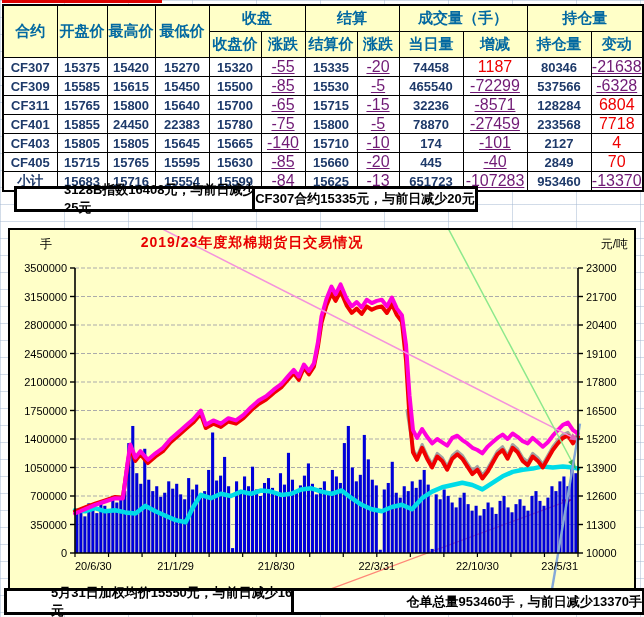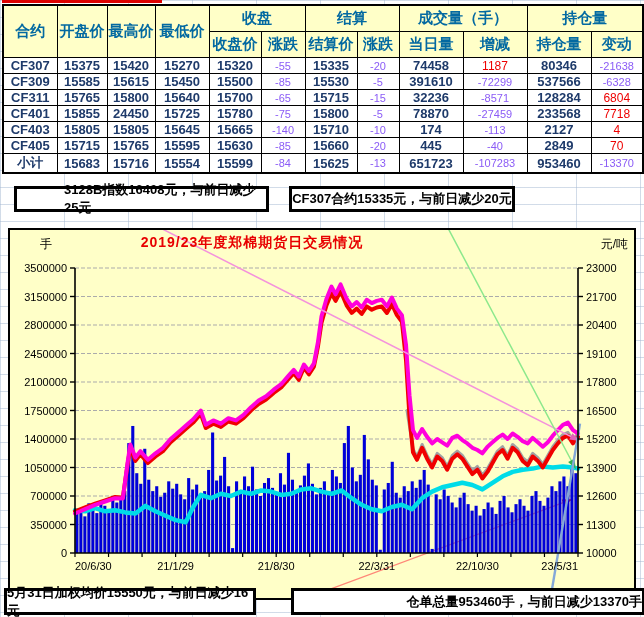--- a/index.html
+++ b/index.html
@@ -17,32 +17,32 @@
     position:absolute;left:2px;top:4px;width:640px;
     border-collapse:collapse;table-layout:fixed;background:#fff;
     border:2px solid #000;
   }
   .quote-table th,.quote-table td{
     border:1px solid #000;padding:0;text-align:center;vertical-align:middle;
     overflow:hidden;white-space:nowrap;
   }
   .quote-table th{background:#ffffc8;color:#0369a1;font-size:15px;font-weight:700;height:25px;}
   .quote-table td{height:15px;font-size:13px;font-weight:700;color:#1e3a6a;background:#fff;}
-  .quote-table td.c-neg{color:#8b5cf6;font-weight:400;font-size:11px;}
-  .quote-table td.c-pos{color:#ee0000;font-weight:400;font-size:12px;}
+  .quote-table td.c-neg{color:#701a75;font-weight:400;font-size:16px;text-decoration:underline;}
+  .quote-table td.c-pos{color:#ee0000;font-weight:400;font-size:16px;}
   .red-artifact{position:absolute;left:2px;top:0;width:160px;height:3px;background:#dd0000;}
   
   .ibox{
     position:absolute;background:#fff;border:3px solid #000;
     display:flex;align-items:center;justify-content:center;
     font-size:13px;font-weight:700;color:#000;z-index:3;
   }
   #ibox-tl{left:14px;top:186px;width:202px;height:20px;padding-left:47px;}
-  #ibox-tr{left:252px;top:186px;width:220px;height:20px;margin-left:37px;}
-  #ibox-bl{left:4px;top:588px;width:246px;height:21px;}
+  #ibox-tr{left:252px;top:186px;width:220px;height:20px;}
+  #ibox-bl{left:4px;top:588px;width:246px;height:21px;padding-left:44px;}
   #ibox-br{left:291px;top:588px;width:348px;height:21px;justify-content:flex-end;}
   
   .chart-box{
     position:absolute;left:8px;top:228px;width:628px;height:372px;
     background:#ffffc8;border:2px solid #000;box-sizing:border-box;overflow:hidden;
   }
   .chart-title{
     position:absolute;left:0;top:4px;width:484px;text-align:center;
     color:#e80000;font-size:14px;font-weight:700;letter-spacing:1px;z-index:2;
   }
@@ -111,21 +111,21 @@
       </tr>
       <tr>
         <td>CF309</td>
         <td>15585</td>
         <td>15615</td>
         <td>15450</td>
         <td>15500</td>
         <td class="c-neg">-85</td>
         <td>15530</td>
         <td class="c-neg">-5</td>
-        <td>391610</td>
+        <td>465540</td>
         <td class="c-neg">-72299</td>
         <td>537566</td>
         <td class="c-neg">-6328</td>
       </tr>
       <tr>
         <td>CF311</td>
         <td>15765</td>
         <td>15800</td>
         <td>15640</td>
         <td>15700</td>
@@ -134,41 +134,41 @@
         <td class="c-neg">-15</td>
         <td>32236</td>
         <td class="c-neg">-8571</td>
         <td>128284</td>
         <td class="c-pos">6804</td>
       </tr>
       <tr>
         <td>CF401</td>
         <td>15855</td>
         <td>24450</td>
-        <td>15725</td>
+        <td>22383</td>
         <td>15780</td>
         <td class="c-neg">-75</td>
         <td>15800</td>
         <td class="c-neg">-5</td>
         <td>78870</td>
         <td class="c-neg">-27459</td>
         <td>233568</td>
         <td class="c-pos">7718</td>
       </tr>
       <tr>
         <td>CF403</td>
         <td>15805</td>
         <td>15805</td>
         <td>15645</td>
         <td>15665</td>
         <td class="c-neg">-140</td>
         <td>15710</td>
         <td class="c-neg">-10</td>
         <td>174</td>
-        <td class="c-neg">-113</td>
+        <td class="c-neg">-101</td>
         <td>2127</td>
         <td class="c-pos">4</td>
       </tr>
       <tr>
         <td>CF405</td>
         <td>15715</td>
         <td>15765</td>
         <td>15595</td>
         <td>15630</td>
         <td class="c-neg">-85</td>

